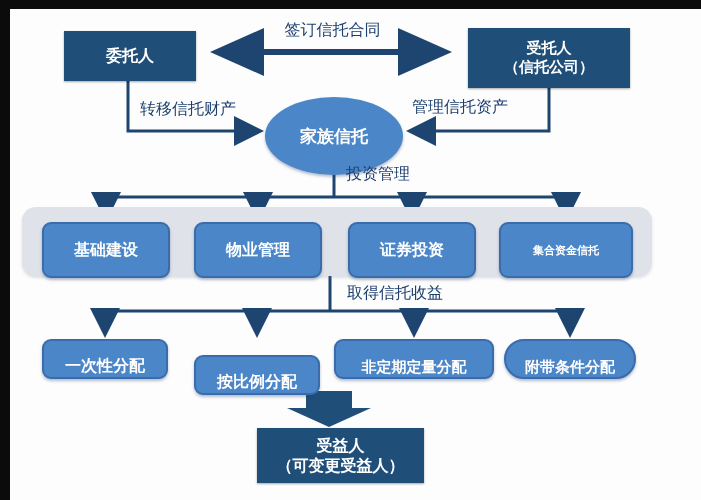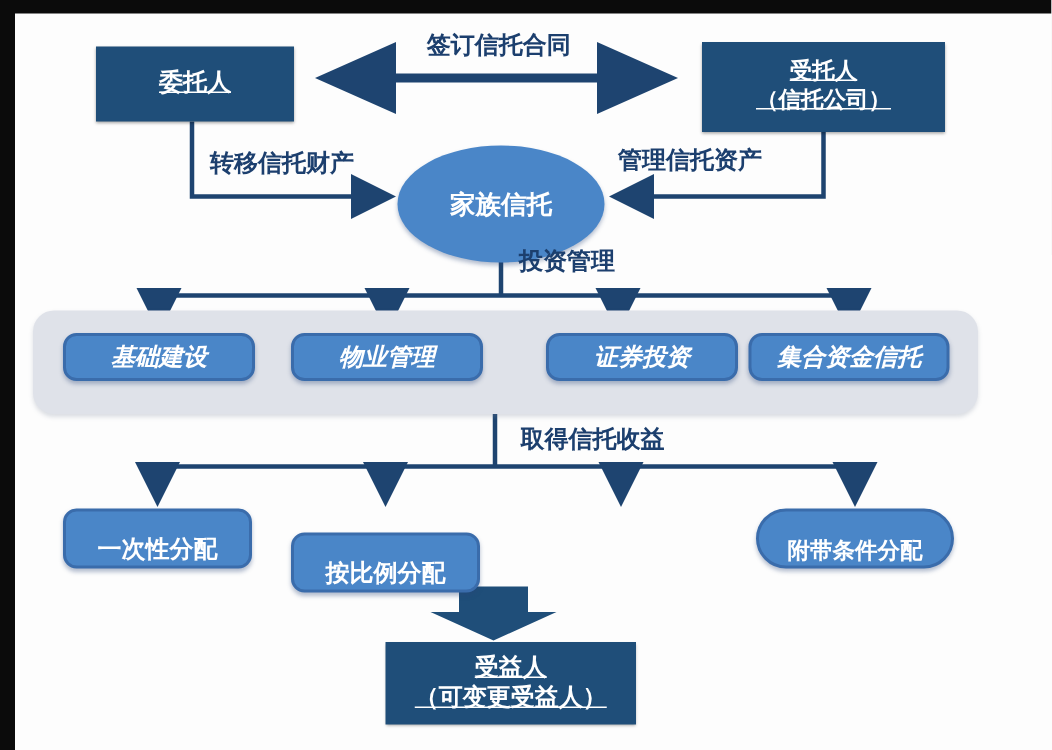--- a/index.html
+++ b/index.html
@@ -7,36 +7,36 @@
     --connector:#1e4470; --container:#dfe2e9; --label:#1c3f6e; --bg:#fdfdfd;
   }
   html,body{margin:0;padding:0;}
   body{font-family:"Liberation Sans","DejaVu Sans",sans-serif;background:#e9e9e9;}
   .canvas{position:relative;width:701px;height:500px;background:var(--bg);overflow:hidden;}
   .bar-top{position:absolute;left:0;top:0;width:701px;height:9px;background:#0b0b0b;}
   .bar-left{position:absolute;left:0;top:0;width:10px;height:500px;background:#0b0b0b;}
   svg.connectors{position:absolute;left:0;top:0;}
   .navybox{position:absolute;background:var(--navy);color:#fff;display:flex;
     flex-direction:column;align-items:center;justify-content:center;
-    font-weight:bold;text-align:center;line-height:1.25;box-shadow:0 1px 2px rgba(0,0,0,.35);text-decoration:underline;}
+    font-weight:bold;text-align:center;line-height:1.25;box-shadow:0 1px 2px rgba(0,0,0,.35);}
   .bluebox{position:absolute;background:var(--blue);border:2px solid var(--blue-border);
     border-radius:9px;color:#fff;display:flex;align-items:center;justify-content:center;
     font-weight:bold;font-size:16px;box-shadow:0 2px 3px rgba(40,70,120,.35);box-sizing:border-box;}
   .ellipse{position:absolute;left:265px;top:97px;width:138px;height:78px;background:var(--blue);
     border-radius:50%;color:#fff;display:flex;align-items:center;justify-content:center;
     font-weight:bold;font-size:17px;box-shadow:0 2px 3px rgba(40,70,120,.35);}
-  .lbl{position:absolute;color:var(--label);font-weight:bold;font-size:16px;white-space:nowrap;}
+  .lbl{position:absolute;color:var(--label);font-weight:normal;font-size:16px;white-space:nowrap;}
   .container-band{position:absolute;left:22px;top:207px;width:630px;height:69px;
     background:var(--container);border-radius:14px;box-shadow:0 2px 3px rgba(120,130,150,.25);}
   
   .principal{left:64px;top:31px;width:132px;height:50px;font-size:16px;}
   .trustee{left:468px;top:28px;width:162px;height:60px;font-size:15px;}
   .beneficiary{left:257px;top:428px;width:167px;height:55px;font-size:16px;}
   
-  .r1{top:222px;height:32px;font-style:italic;} .r2{top:339px;height:40px;align-items:flex-end;}
+  .r1{top:222px;height:56px;} .r2{top:339px;height:40px;align-items:flex-end;}
 </style>
 </head>
 <body>
 
 <div class="canvas">
 
   <div class="bar-top"></div>
   <div class="bar-left"></div>
 
   <svg class="connectors" width="701" height="500" viewBox="0 0 701 500">
@@ -92,34 +92,37 @@
 
   <div class="lbl" style="left:346px;top:164px;">投资管理</div>
 
   <div class="container-band"></div>
   <div class="bluebox r1" style="left:42px;width:128px;">
     <span>基础建设</span>
   </div>
   <div class="bluebox r1" style="left:194px;width:128px;">
     <span>物业管理</span>
   </div>
-  <div class="bluebox r1" style="left:364px;width:128px;">
+  <div class="bluebox r1" style="left:348px;width:128px;">
     <span>证券投资</span>
   </div>
-  <div class="bluebox r1" style="left:499px;width:134px;font-size:16px;">
+  <div class="bluebox r1" style="left:499px;width:134px;font-size:11px;">
     <span>集合资金信托</span>
   </div>
 
   <div class="lbl" style="left:347px;top:283px;">取得信托收益</div>
 
   <div class="bluebox r2" style="left:42px;width:126px;">
     <span>一次性分配</span>
   </div>
   <div class="bluebox r2" style="left:194px;width:126px;margin-top:16px;">
     <span>按比例分配</span>
+  </div>
+  <div class="bluebox r2" style="left:334px;width:160px;font-size:15px;">
+    <span>非定期定量分配</span>
   </div>
   <div class="bluebox r2" style="left:504px;width:132px;font-size:15px;border-radius:20px;">
     <span>附带条件分配</span>
   </div>
 
   <div class="navybox beneficiary">
     <span>受益人</span>
     <span>（可变更受益人）</span>
   </div>
 

